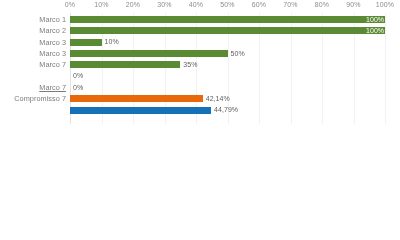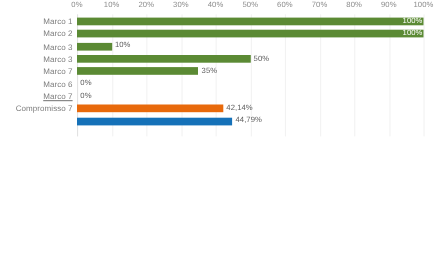--- a/index.html
+++ b/index.html
@@ -160,18 +160,17 @@
         <div class="val-label" style="top: 93.4px; left: 144.088px;">44,79%</div>
       </div>
   </div>
 
   <div class="cat-labels">
       <div class="cat-label" style="top: 2px; color: rgb(125, 125, 125);">Marco 1</div>
       <div class="cat-label" style="top: 13.35px; color: rgb(125, 125, 125);">Marco 2</div>
       <div class="cat-label" style="top: 24.7px; color: rgb(125, 125, 125);">Marco 3</div>
       <div class="cat-label" style="top: 36.05px; color: rgb(125, 125, 125);">Marco 3</div>
       <div class="cat-label" style="top: 47.4px; color: rgb(125, 125, 125);">Marco 7</div>
-      <div class="cat-label" style="top: 58.75px; color: rgb(125, 125, 125);">Marco 6</div>
       <div class="cat-label" style="top: 70.1px; color: rgb(125, 125, 125); text-decoration: underline;">Marco 7</div>
       <div class="cat-label" style="top: 81.45px; color: rgb(125, 125, 125);">Compromisso 7</div>
     </div>
 
 </div>
 
 </body></html>

